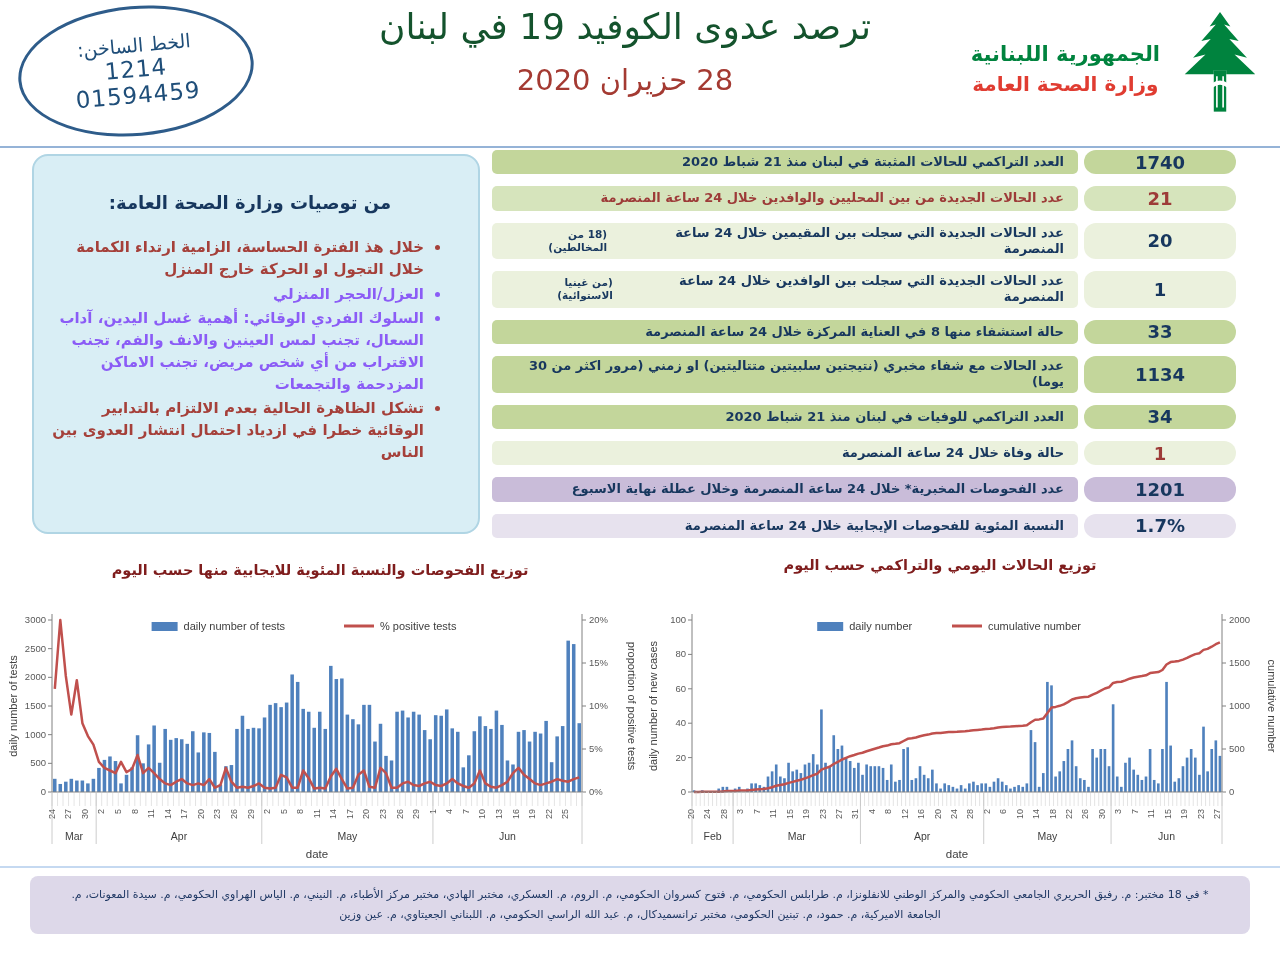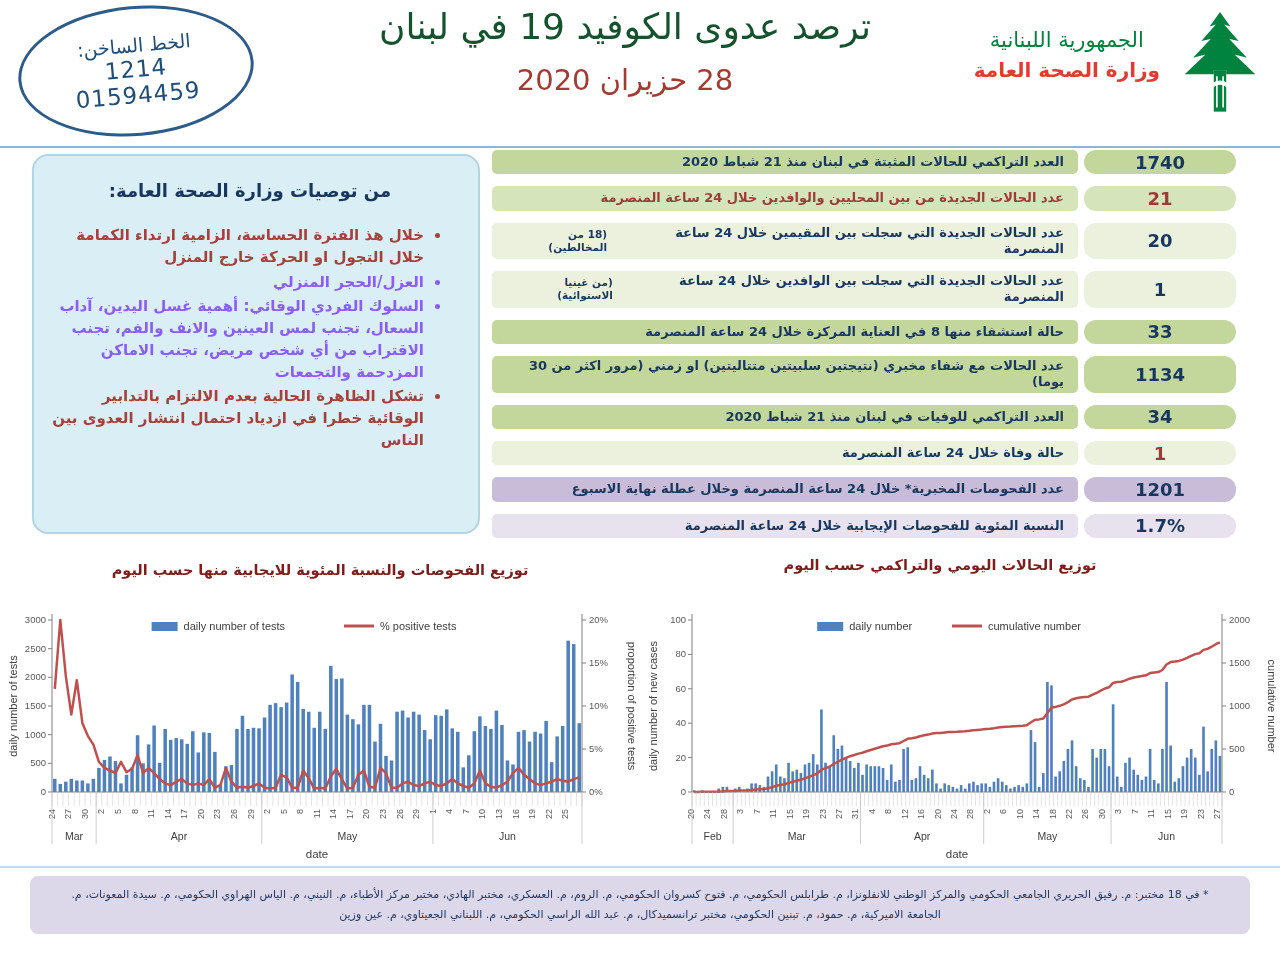--- a/index.html
+++ b/index.html
@@ -10,28 +10,28 @@
            border:3px solid #2e5c8a;border-radius:50%;transform:rotate(-5deg);
            display:flex;flex-direction:column;align-items:center;justify-content:center;
            color:#1f4e79;direction:rtl;}
   .hotline .hl-label{font-size:19px;}
   .hotline .hl-num{font-size:23px;letter-spacing:1px;}
   .title-block{position:absolute;left:300px;top:6px;width:650px;text-align:center;}
   .main-title{font-size:36px;color:#14532d;direction:rtl;}
   .date-line{margin-top:16px;font-size:29px;font-weight:normal;color:#a43a32;direction:rtl;}
   .logo{position:absolute;right:8px;top:10px;display:flex;align-items:flex-start;gap:8px;}
   .logo-text{text-align:center;direction:rtl;margin-top:18px;}
-  .logo-line1{font-size:21px;font-weight:normal;color:#00833e;letter-spacing:1px;}
+  .logo-line1{font-size:21px;font-weight:bold;color:#00833e;letter-spacing:1px;margin-top:14px;}
   .logo-line2{font-size:20px;font-weight:bold;color:#e03c31;margin-top:6px;letter-spacing:1px;}
   .divider-top{position:absolute;left:0;top:146px;width:1280px;height:2px;background:#95b3d7;}
   .divider-bottom{position:absolute;left:0;top:866px;width:1280px;height:2px;background:#c5d9f1;}
   
   .reco-panel{position:absolute;left:32px;top:154px;width:448px;height:380px;box-sizing:border-box;
               background:#d9eef5;border:2px solid #b0d5e4;border-radius:16px;
-              padding:24px 28px 10px 16px;direction:rtl;}
+              padding:36px 28px 10px 16px;direction:rtl;}
   .reco-heading{text-align:center;font-weight:bold;font-size:18px;color:#17375e;margin-bottom:24px;}
   .reco-list{margin:0;padding:0 26px 0 0;}
   .reco-list li{font-size:15px;line-height:1.45;margin-bottom:3px;font-weight:bold;}
   .c-red{color:#a5403a;}
   .c-blue{color:#8b5cf6;}
   
   .stats{position:absolute;left:492px;top:150px;width:744px;height:388px;
          display:flex;flex-direction:column;gap:12px;}
   .stat-row{display:flex;gap:6px;flex:1;}
   .stat-label{flex:1;border-radius:5px;display:flex;align-items:center;direction:rtl;

